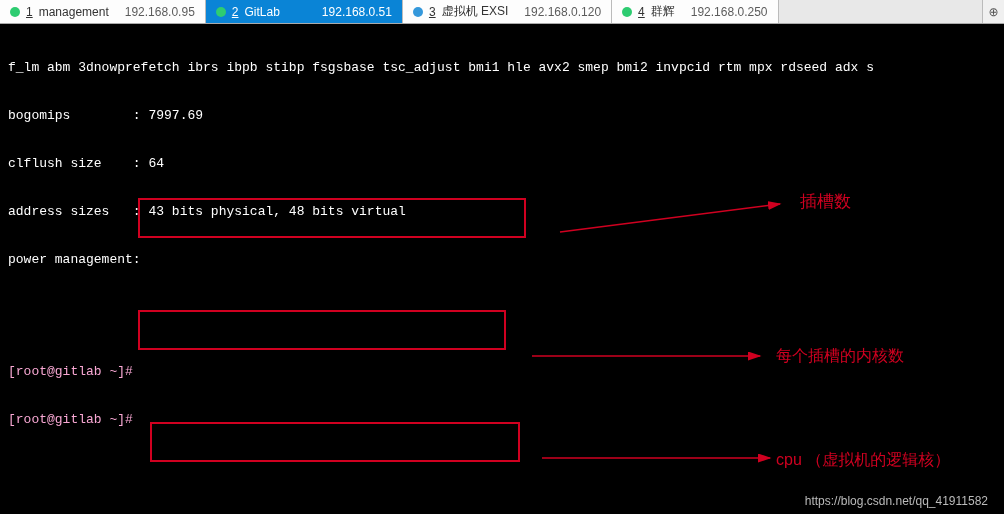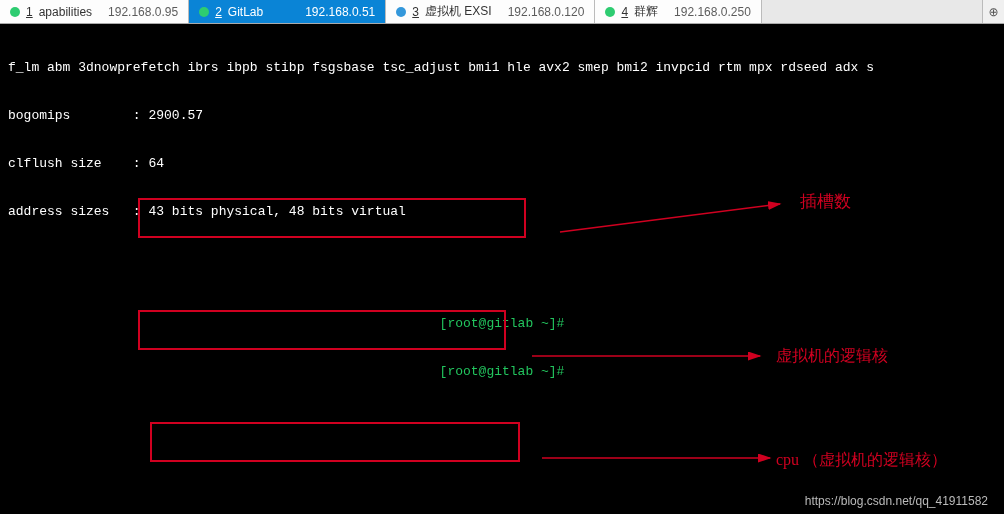--- a/index.html
+++ b/index.html
@@ -54,21 +54,21 @@
     border-left:1px solid #bbb;margin-left:auto;
     cursor:pointer;
   }
   .terminal {
     padding: 4px 8px 8px 8px;
     line-height: 16px;
     white-space: pre;
     position: relative;
   }
   .line { white-space: pre; }
-  .prompt { color: #22c55e; text-align: center; }
+  .prompt { color: #f9a8d4; }
   .box {
     position: absolute;
     border: 2px solid #d00020;
     pointer-events: none;
   }
   .anno {
     position: absolute;
     color: #d00020;
     font-family: "Microsoft YaHei", Arial, sans-serif;
     font-size: 16px;
@@ -84,21 +84,21 @@
     font-size: 12px;
   }
 </style>
 </head>
 <body>
 
 <div class="tabbar" id="tabbar">
     <div class="tab">
       <span class="dot "></span>
       <span><span class="num">1</span></span>
-      <span>apabilities</span>
+      <span>management</span>
       <span class="ip">192.168.0.95</span>
     </div>
     <div class="tab active">
       <span class="dot "></span>
       <span><span class="num">2</span></span>
       <span>GitLab</span>
       <span class="ip">192.168.0.51</span>
     </div>
     <div class="tab">
       <span class="dot blue"></span>
@@ -110,23 +110,24 @@
       <span class="dot "></span>
       <span><span class="num">4</span></span>
       <span>群辉</span>
       <span class="ip">192.168.0.250</span>
     </div>
     <div class="tab-add">⊕</div>
   </div>
 
 <div class="terminal">
   <div class="line">f_lm abm 3dnowprefetch ibrs ibpb stibp fsgsbase tsc_adjust bmi1 hle avx2 smep bmi2 invpcid rtm mpx rdseed adx s</div>
-  <div class="line">bogomips        : 2900.57</div>
+  <div class="line">bogomips        : 7997.69</div>
   <div class="line">clflush size    : 64</div>
   <div class="line">address sizes   : 43 bits physical, 48 bits virtual</div>
+  <div class="line">power management:</div>
   <div class="line">&nbsp;</div>
 
   <div class="line prompt">[root@gitlab ~]#</div>
   <div class="line prompt">[root@gitlab ~]#</div>
 
   
   
 
   
   
@@ -144,16 +145,16 @@
     <marker id="ah" markerWidth="10" markerHeight="10" refX="8" refY="3" orient="auto">
       <path d="M0,0 L0,6 L9,3 z" fill="#d00020"></path>
     </marker>
   </defs>
   <line x1="560" y1="232" x2="780" y2="204" stroke="#d00020" stroke-width="1.5" marker-end="url(#ah)"></line>
   <line x1="532" y1="356" x2="760" y2="356" stroke="#d00020" stroke-width="1.5" marker-end="url(#ah)"></line>
   <line x1="542" y1="458" x2="770" y2="458" stroke="#d00020" stroke-width="1.5" marker-end="url(#ah)"></line>
 </svg>
 
 <div class="anno big" style="left:800px; top:190px;">插槽数</div>
-<div class="anno" style="left:776px; top:346px;">虚拟机的逻辑核</div>
-<div class="anno" style="left:776px; top:450px;font-family:Liberation Serif, serif;">cpu （虚拟机的逻辑核）</div>
+<div class="anno" style="left:776px; top:346px;">每个插槽的内核数</div>
+<div class="anno" style="left:776px; top:450px;">cpu （虚拟机的逻辑核）</div>
 
 <div class="watermark">https://blog.csdn.net/qq_41911582</div>
 
 </body></html>

